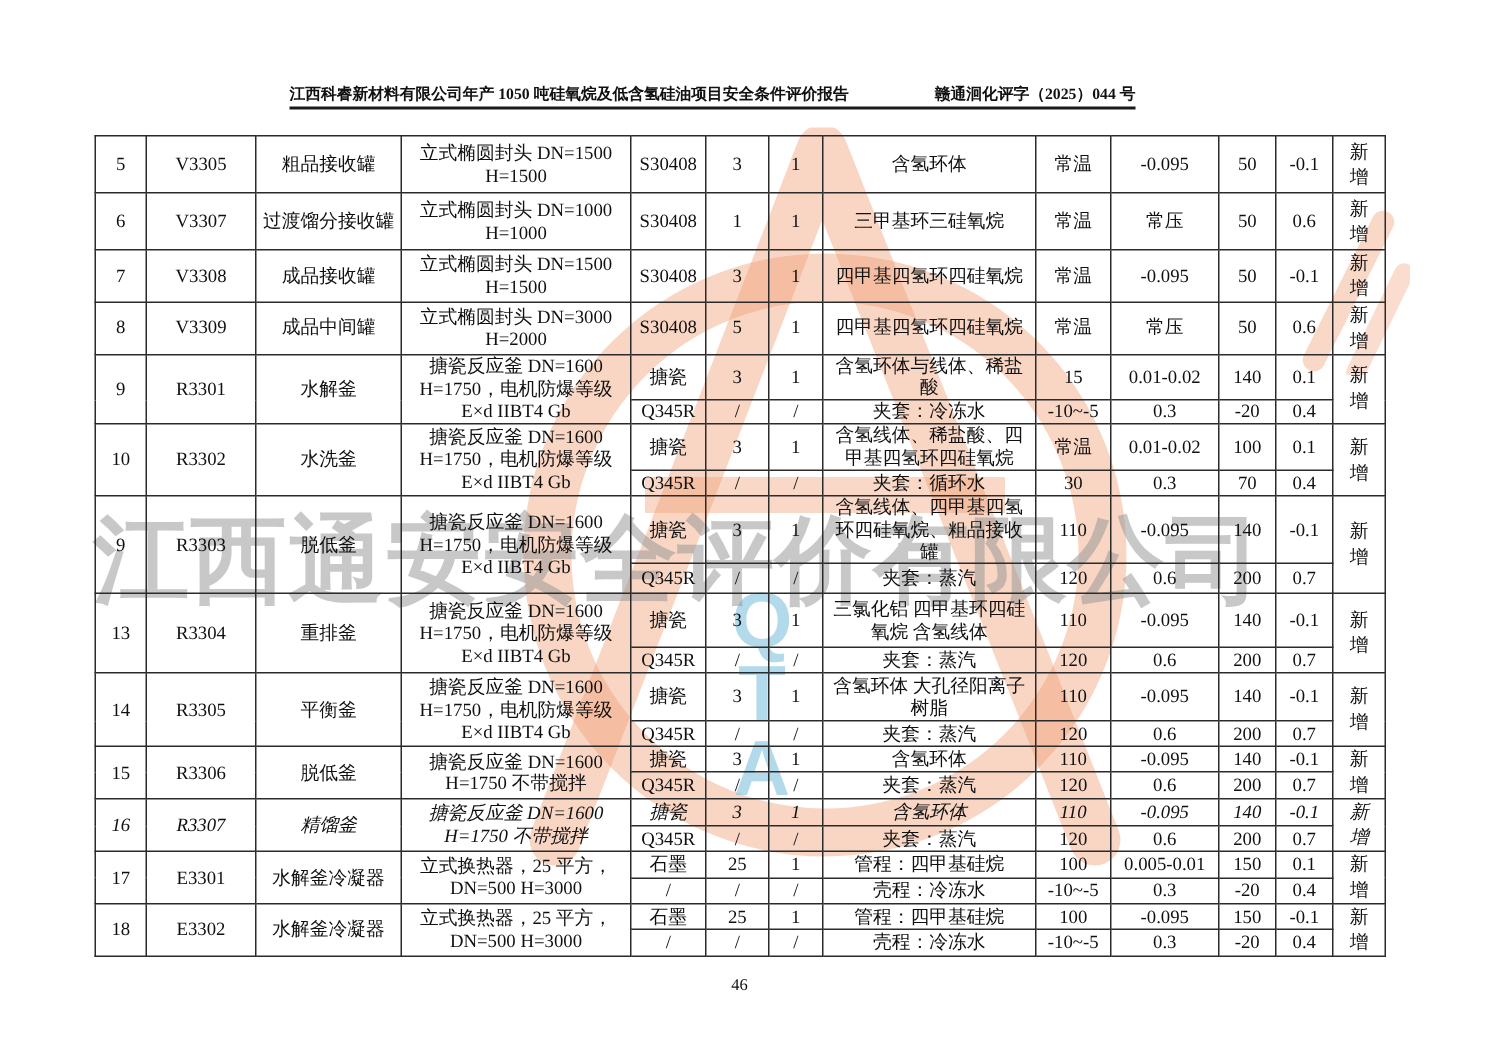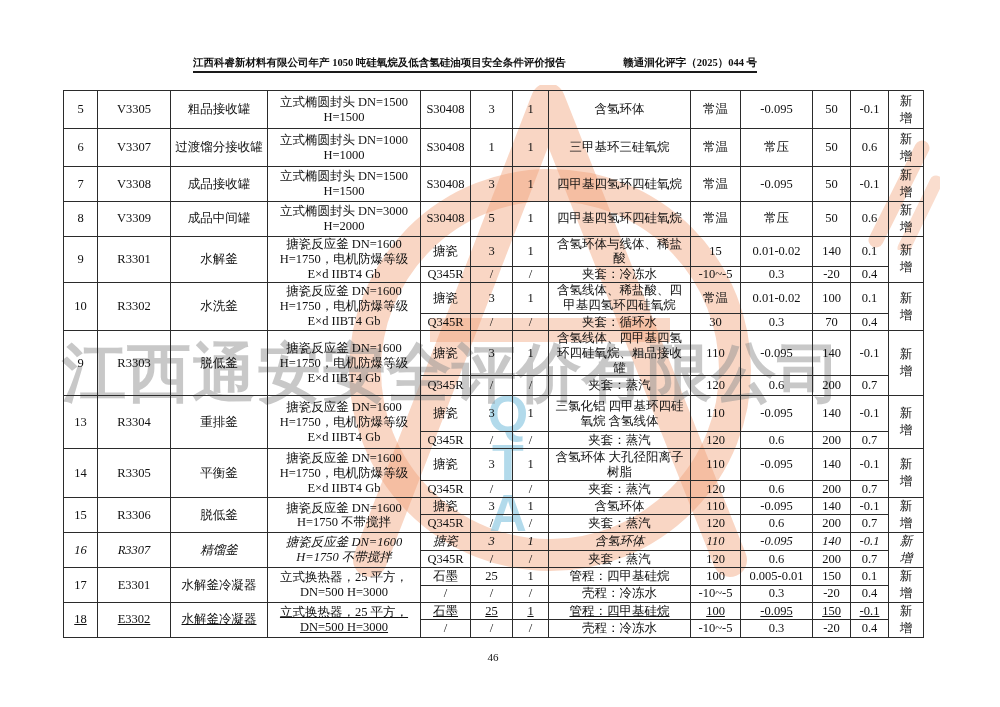--- a/index.html
+++ b/index.html
@@ -363,21 +363,21 @@
         <tr style="height: 16px;">
           <td>/</td>
           <td>/</td>
           <td>/</td>
           <td>壳程：冷冻水</td>
           <td>-10~-5</td>
           <td>0.3</td>
           <td>-20</td>
           <td>0.4</td>
         </tr>
-        <tr style="height: 17px; text-decoration: underline;">
+        <tr style="height: 17px;">
           <td rowspan="2">18</td>
           <td rowspan="2">E3302</td>
           <td rowspan="2">水解釜冷凝器</td>
           <td rowspan="2" class="spec">立式换热器，25 平方，
 DN=500 H=3000</td>
           <td>石墨</td>
           <td>25</td>
           <td>1</td>
           <td>管程：四甲基硅烷</td>
           <td>100</td>

